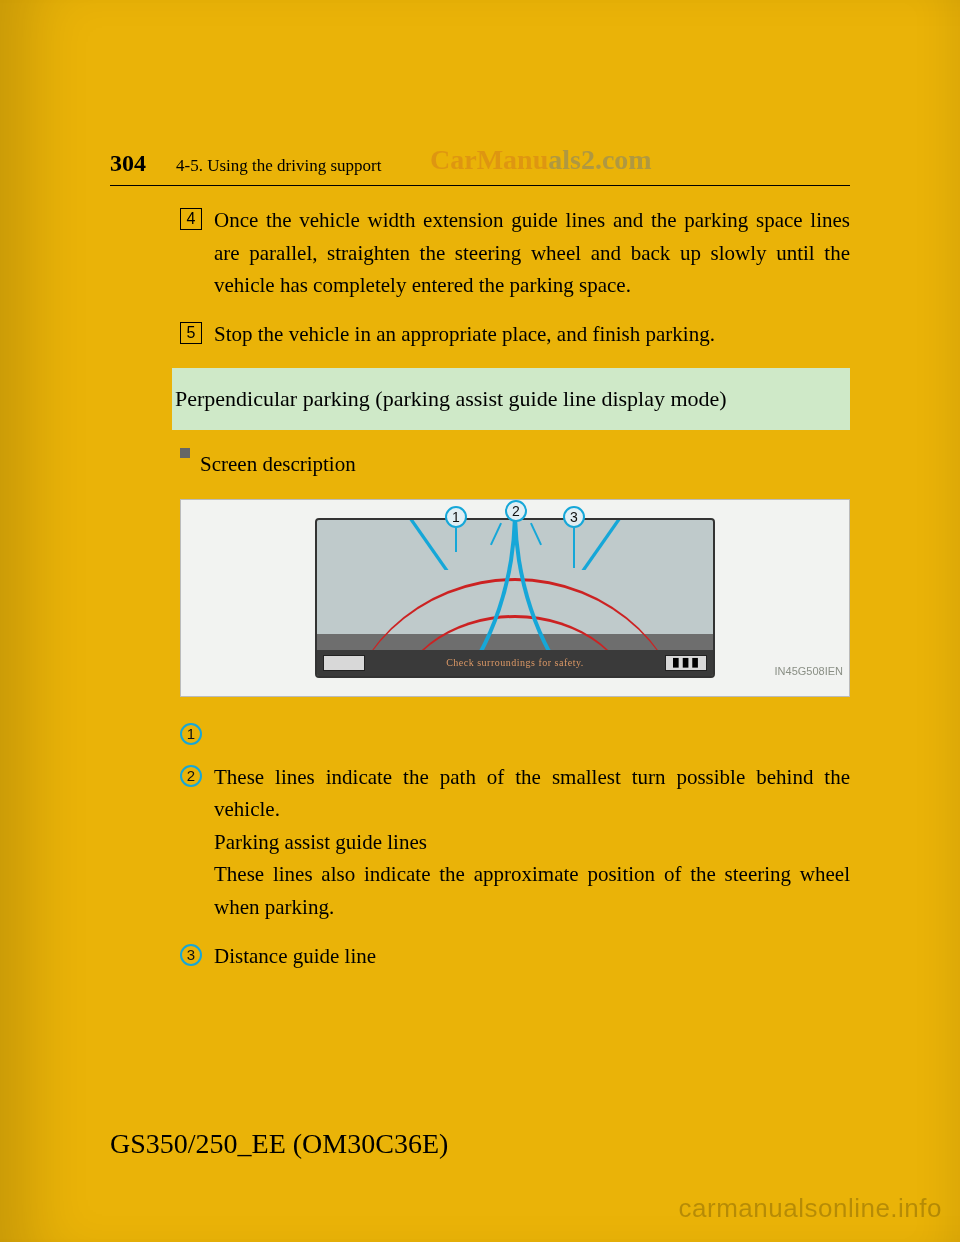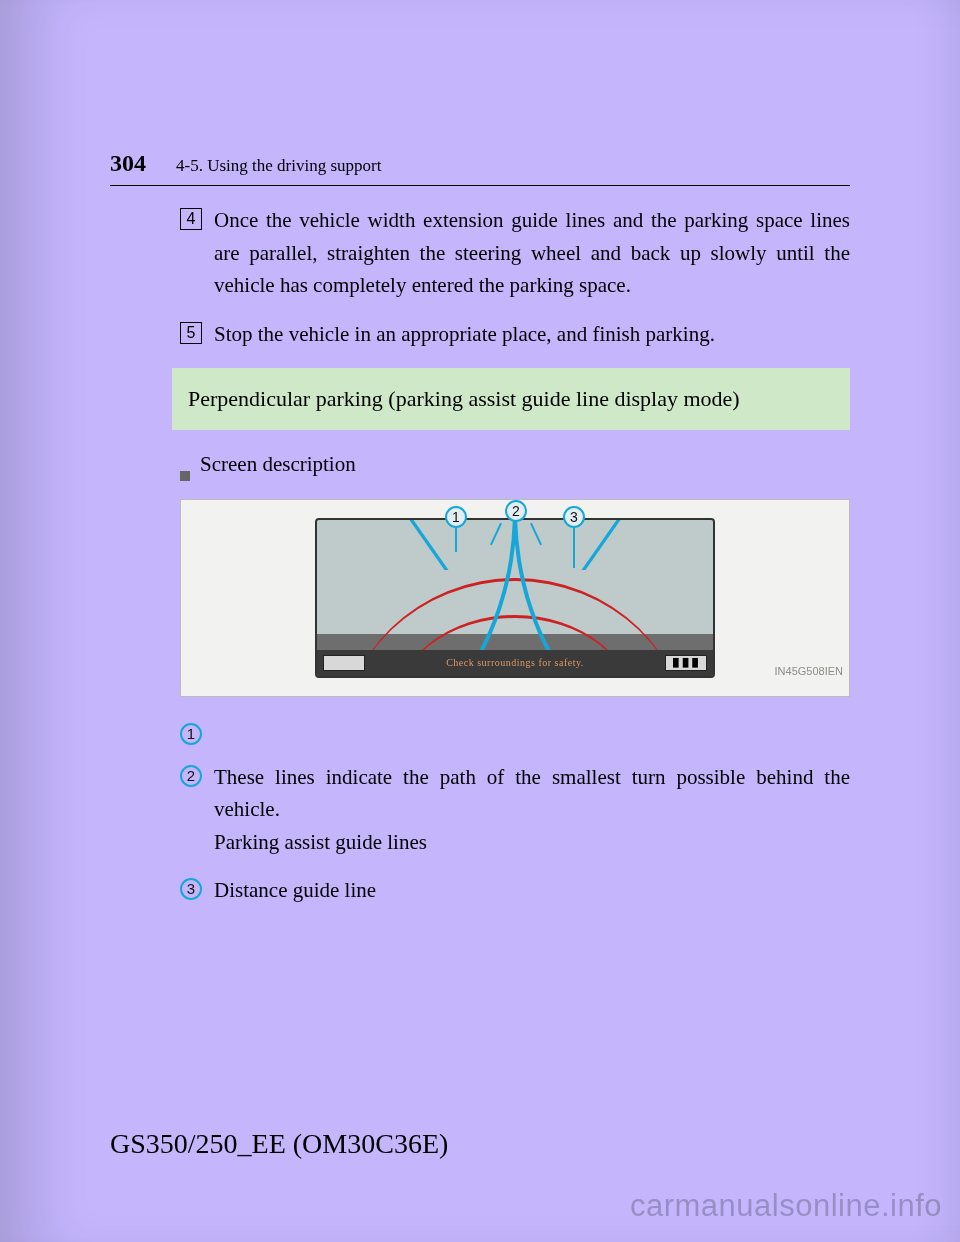--- a/index.html
+++ b/index.html
@@ -1,21 +1,21 @@
 <!DOCTYPE html>
 <html><head>
 <meta charset="utf-8">
 <style>
   * { box-sizing: border-box; margin: 0; padding: 0; }
   html, body { width: 960px; height: 1242px; background: #fff; font-family: "Times New Roman", Times, serif; color: #000; }
   .page {
     width: 960px;
     height: 1242px;
     position: relative;
-    background: #c4b5fd;
+    background: #eab308;
     box-shadow: inset 60px 0 60px -30px rgba(0,0,0,0.15), inset -40px 0 40px -30px rgba(0,0,0,0.08);
   }
   .content {
     position: absolute;
     left: 110px; right: 110px; top: 150px; bottom: 110px;
   }
   .header-row {
     display: flex;
     align-items: baseline;
     gap: 30px;
@@ -36,26 +36,26 @@
   .hr { border: none; border-top: 1px solid #000; margin-top: 2px; margin-bottom: 18px; }
   .body-block { margin-left: 70px; font-size: 21px; line-height: 1.55; }
   .step { display: flex; gap: 12px; margin-bottom: 16px; text-align: justify; }
   .step-num {
     flex: 0 0 22px; height: 22px; line-height: 20px; text-align: center;
     border: 1px solid #000; font-size: 16px; margin-top: 4px;
     font-family: Arial, sans-serif;
   }
   .green-box {
     background: #cfe9c8;
-    padding: 14px 16px;
+    padding: 14px 3px;
     font-size: 22px;
     margin: 18px 0 18px -8px;
     text-align: justify;
   }
-  .bullet-row { display: flex; align-items: flex-end; gap: 10px; margin-bottom: 18px;}
+  .bullet-row { display: flex; align-items: flex-start; gap: 10px; margin-bottom: 18px;}
   .sq { width: 10px; height: 10px; background: #666; display: inline-block; }
   .figure {
     border: 1px solid #bbb;
     background: #f2f3f1;
     padding: 18px;
     margin: 4px 0 22px 0;
     position: relative;
   }
   .screen {
     width: 400px; height: 160px;
@@ -96,34 +96,37 @@
   .circ-num {
     flex:0 0 22px; height:22px; line-height:18px; text-align:center;
     border:2px solid #16a7d8; border-radius:50%; font-size:15px; margin-top:4px;
     font-family: Arial, sans-serif; color:#111;
   }
   .footer-code {
     position:absolute; left:110px; bottom:82px; font-size:28px;
   }
   .watermark-bottom {
     position:absolute; right:18px; bottom:18px;
-    font-size:31px; color: rgba(0,0,0,0.22);
+    font-size:26px; color: rgba(0,0,0,0.22);
     font-family: Arial, sans-serif; letter-spacing:0.5px;text-align:right;
   }
 </style>
 </head>
 <body>
 
 <div class="page">
   <div class="content">
 
     <div style="position:relative">
       <div class="header-row">
         <span class="page-number">304</span>
         <span class="section-path">4-5. Using the driving support</span>
+      </div>
+      <div class="watermark-top">
+        <span>CarManu</span><span class="blue">als2.com</span>
       </div>
       <hr class="hr">
     </div>
 
     <div class="body-block">
 
       <div class="step">
         <div class="step-num">4</div>
         <div>Once the vehicle width extension guide lines and the parking space lines are parallel, straighten the steering wheel and back up slowly until the vehicle has completely entered the parking space.</div>
       </div>
@@ -174,20 +177,21 @@
         <div class="circ-num">1</div>
         <div>
         </div>
       </div>
 
       <div class="item">
         <div class="circ-num">2</div>
         <div>
           <div>These lines indicate the path of the smallest turn possible behind the vehicle.</div>
           <div>Parking assist guide lines</div>
+          <div>These lines also indicate the approximate position of the steering wheel when parking.</div>
         </div>
       </div>
 
       <div class="item">
         <div class="circ-num">3</div>
         <div>
           <div>Distance guide line</div>
         </div>
       </div>
 

